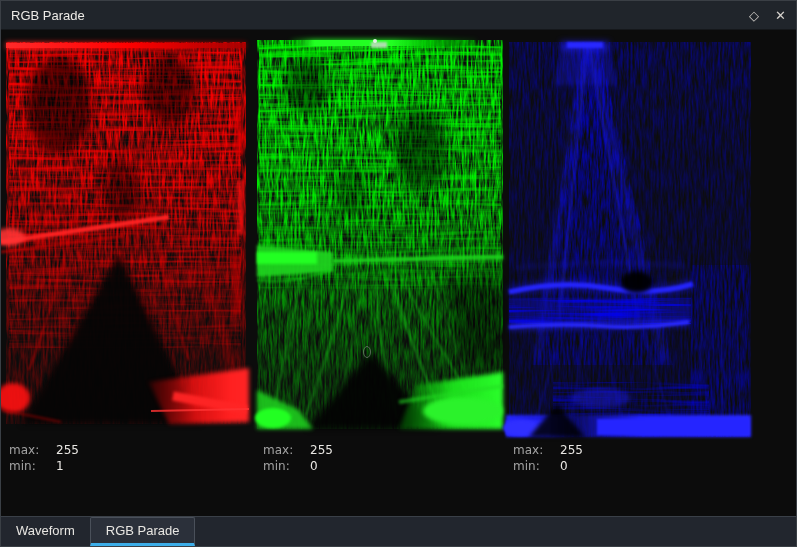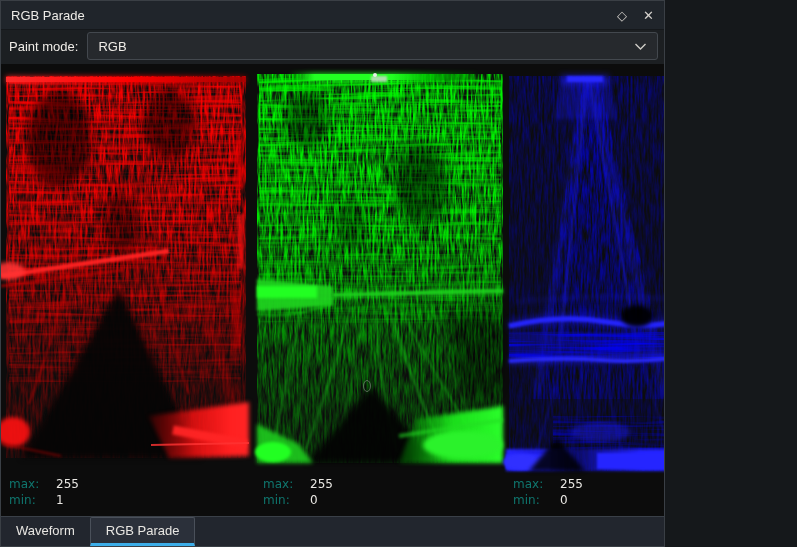--- a/index.html
+++ b/index.html
@@ -1,18 +1,18 @@
 <!DOCTYPE html>
 <html><head>
 <meta charset="utf-8">
 <style>
   html,body{margin:0;padding:0;background:#15181b;}
   *{box-sizing:border-box;}
   .window{
-    width:665px;height:547px;
+    width:797px;height:547px;
     font-family:"Liberation Sans","DejaVu Sans",sans-serif;
     background:#1c1f22;
     border:1px solid #3a3f45;
     display:flex;flex-direction:column;
     overflow:hidden;position:relative;
   }
   
   .titlebar{
     height:29px;flex:0 0 29px;
     background:#20252b;
@@ -51,21 +51,21 @@
     background:#0c0c0c;
     overflow:hidden;
   }
   .canvas svg.art{position:absolute;left:0;top:0;display:block;}
   .stats{
     position:absolute;top:412px;
     font-family:"DejaVu Sans","Liberation Sans",sans-serif;
     font-size:12px;line-height:16px;
   }
   .stats .row{display:flex;}
-  .stats .k{width:47px;color:#0f766e;}
+  .stats .k{width:47px;color:#a3a3a3;}
   .stats .v{color:#e9e7e3;}
   
   .tabbar{
     height:30px;flex:0 0 30px;
     background:#22262e;
     border-top:1px solid #3a4048;
     display:flex;align-items:stretch;
   }
   .tab{
     display:flex;align-items:center;
@@ -87,29 +87,20 @@
 <div class="window">
 
   <div class="titlebar">
     <span class="title">RGB Parade</span>
     <span class="tb-icons">
       <span class="tb-icon">◇</span>
       <span class="tb-icon">✕</span>
     </span>
   </div>
 
-  <div class="toolbar">
-    <span class="lbl">Paint mode:</span>
-    <div class="dropdown">
-      <span class="val">RGB</span>
-      <svg width="13" height="9" viewBox="0 0 13 9">
-        <polyline points="1.5,2 6.5,7 11.5,2" fill="none" stroke="#cfccc7" stroke-width="1.4"></polyline>
-      </svg>
-    </div>
-  </div>
 
   <div class="canvas">
     <svg class="art" width="797" height="412" viewBox="0 0 797 412">
       <defs>
 
         <filter id="tR" x="-5%" y="-5%" width="110%" height="110%">
           <feTurbulence type="fractalNoise" baseFrequency="0.5 0.05" numOctaves="3" seed="11"></feTurbulence>
           <feColorMatrix type="matrix" values="0 0 0 0 1  0 0 0 0 0  0 0 0 0 0  2 0 0 0 -0.5"></feColorMatrix>
           <feComposite operator="in" in2="SourceGraphic"></feComposite>
         </filter>

